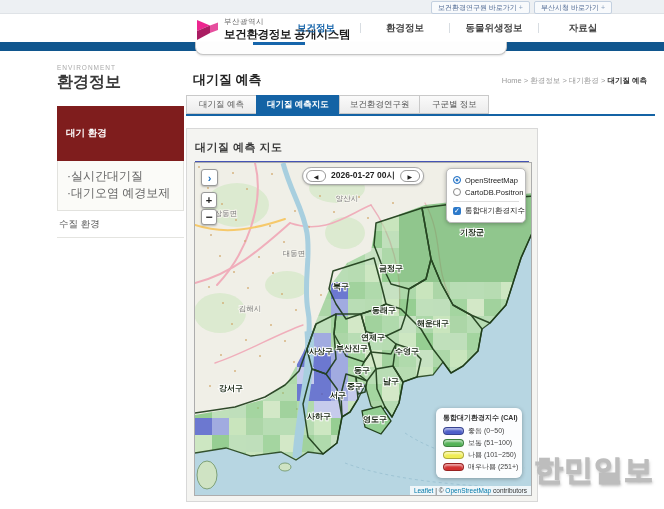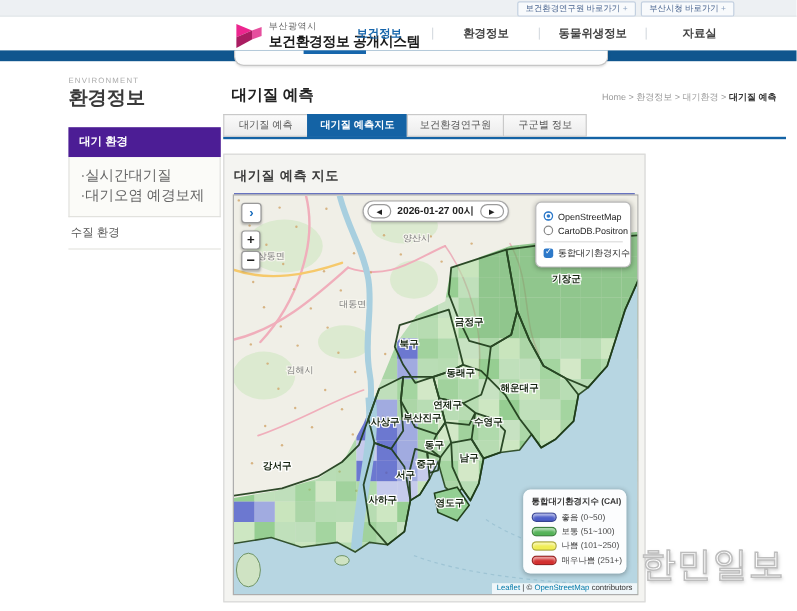--- a/index.html
+++ b/index.html
@@ -28,22 +28,22 @@
   
   .bluebar { position:absolute; left:0; top:42px; width:664px; height:9px; background:#10568e; }
   .dropdown-panel { position:absolute; left:195px; top:42px; width:312px; height:13px;
     background:#fdfdfd; border:1px solid #c6c6c6; border-top:none; border-radius:0 0 8px 8px;
     box-shadow:0 1px 2px rgba(0,0,0,.12); }
   .nav-active-tick { position:absolute; left:253px; top:42px; width:52px; height:3px; background:#1665ab; }
   
   .sidebar { position:absolute; left:57px; top:64px; width:127px; }
   .side-eyebrow { font-size:6.5px; color:#aaa; letter-spacing:1px; }
   .side-title { font-size:16px; font-weight:bold; color:#3a3a3a; margin:1px 0 13px; }
-  .side-section-active { background:#4c1d95; color:#fff; font-size:9.5px; font-weight:bold;
-    padding:6px 9px; cursor:pointer; }
+  .side-section-active { background:#7f1d1d; color:#fff; font-size:9.5px; font-weight:bold;
+    padding:21px 9px; cursor:pointer; }
   .side-submenu { border:1px solid #e2e2de; border-top:none; background:#fbfbf8; padding:7px 9px 8px; }
   .side-submenu-item { font-size:12px; color:#666; line-height:17px; cursor:pointer; white-space:nowrap; }
   .side-row { font-size:9.5px; color:#555; padding:7px 2px 6px; border-bottom:1px solid #e4e4e0; cursor:pointer; }
   
   .content-title-row { position:absolute; left:193px; top:70px; width:460px; }
   .page-title { font-size:13px; font-weight:bold; color:#222; }
   .breadcrumb { position:absolute; right:6px; top:6px; font-size:7.5px; color:#999; }
   .breadcrumb b { color:#333; }
   
   .tabs { position:absolute; left:186px; top:95px; width:469px; height:21px; }
@@ -88,21 +88,21 @@
     border-radius:6px; box-shadow:0 1px 4px rgba(0,0,0,.3); padding:5px 7px 6px; z-index:5; }
   .legend-title { font-size:7px; font-weight:bold; color:#333; margin-bottom:3px; white-space:nowrap; }
   .legend-row { display:flex; align-items:center; gap:4px; margin-top:2px; }
   .legend-swatch { width:21px; height:8px; border-radius:4px; border:1px solid rgba(0,0,0,.28);
     box-shadow:inset 0 2px 2px rgba(255,255,255,.55); flex:none; }
   .legend-label { font-size:7px; color:#444; white-space:nowrap; }
   .attribution { position:absolute; right:0; bottom:0; background:rgba(255,255,255,.78);
     font-size:6.5px; color:#333; padding:1px 4px; z-index:5; white-space:nowrap; }
   .attribution .lnk { color:#0078a8; }
   
-  .watermark { position:absolute; left:534px; top:451px; font-size:29px; font-weight:normal;
+  .watermark { position:absolute; left:534px; top:451px; font-size:29px; font-weight:bold;
     letter-spacing:1px; color:#fff; -webkit-text-stroke:1.2px #bdbdbd;
     text-shadow:1px 2px 3px rgba(130,130,130,.55); white-space:nowrap; }
 </style>
 </head>
 <body>
 
 <div class="page">
 
   <div class="topbar">
     <div class="quick-links">

